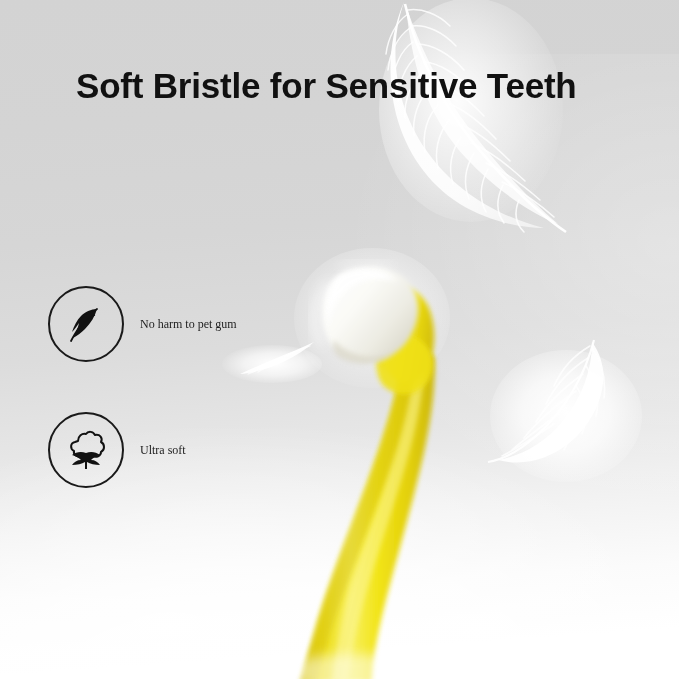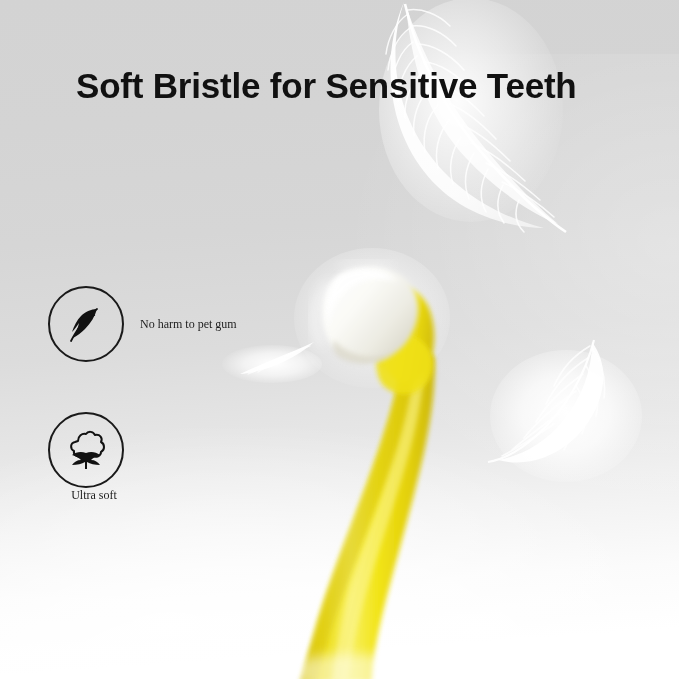--- a/index.html
+++ b/index.html
@@ -69,21 +69,21 @@
   }
 
   
   .feature {
     position: absolute;
     display: flex;
     align-items: center;
     z-index: 8;
   }
   .feature-1 { left: 48px; top: 286px; }
-  .feature-2 { left: 48px; top: 412px; flex-direction: column; }
+  .feature-2 { left: 48px; top: 412px; }
 
   .badge-circle {
     width: 72px;
     height: 72px;
     border: 2px solid #1a1a1a;
     border-radius: 50%;
     display: flex;
     align-items: center;
     justify-content: center;
     flex: 0 0 auto;

